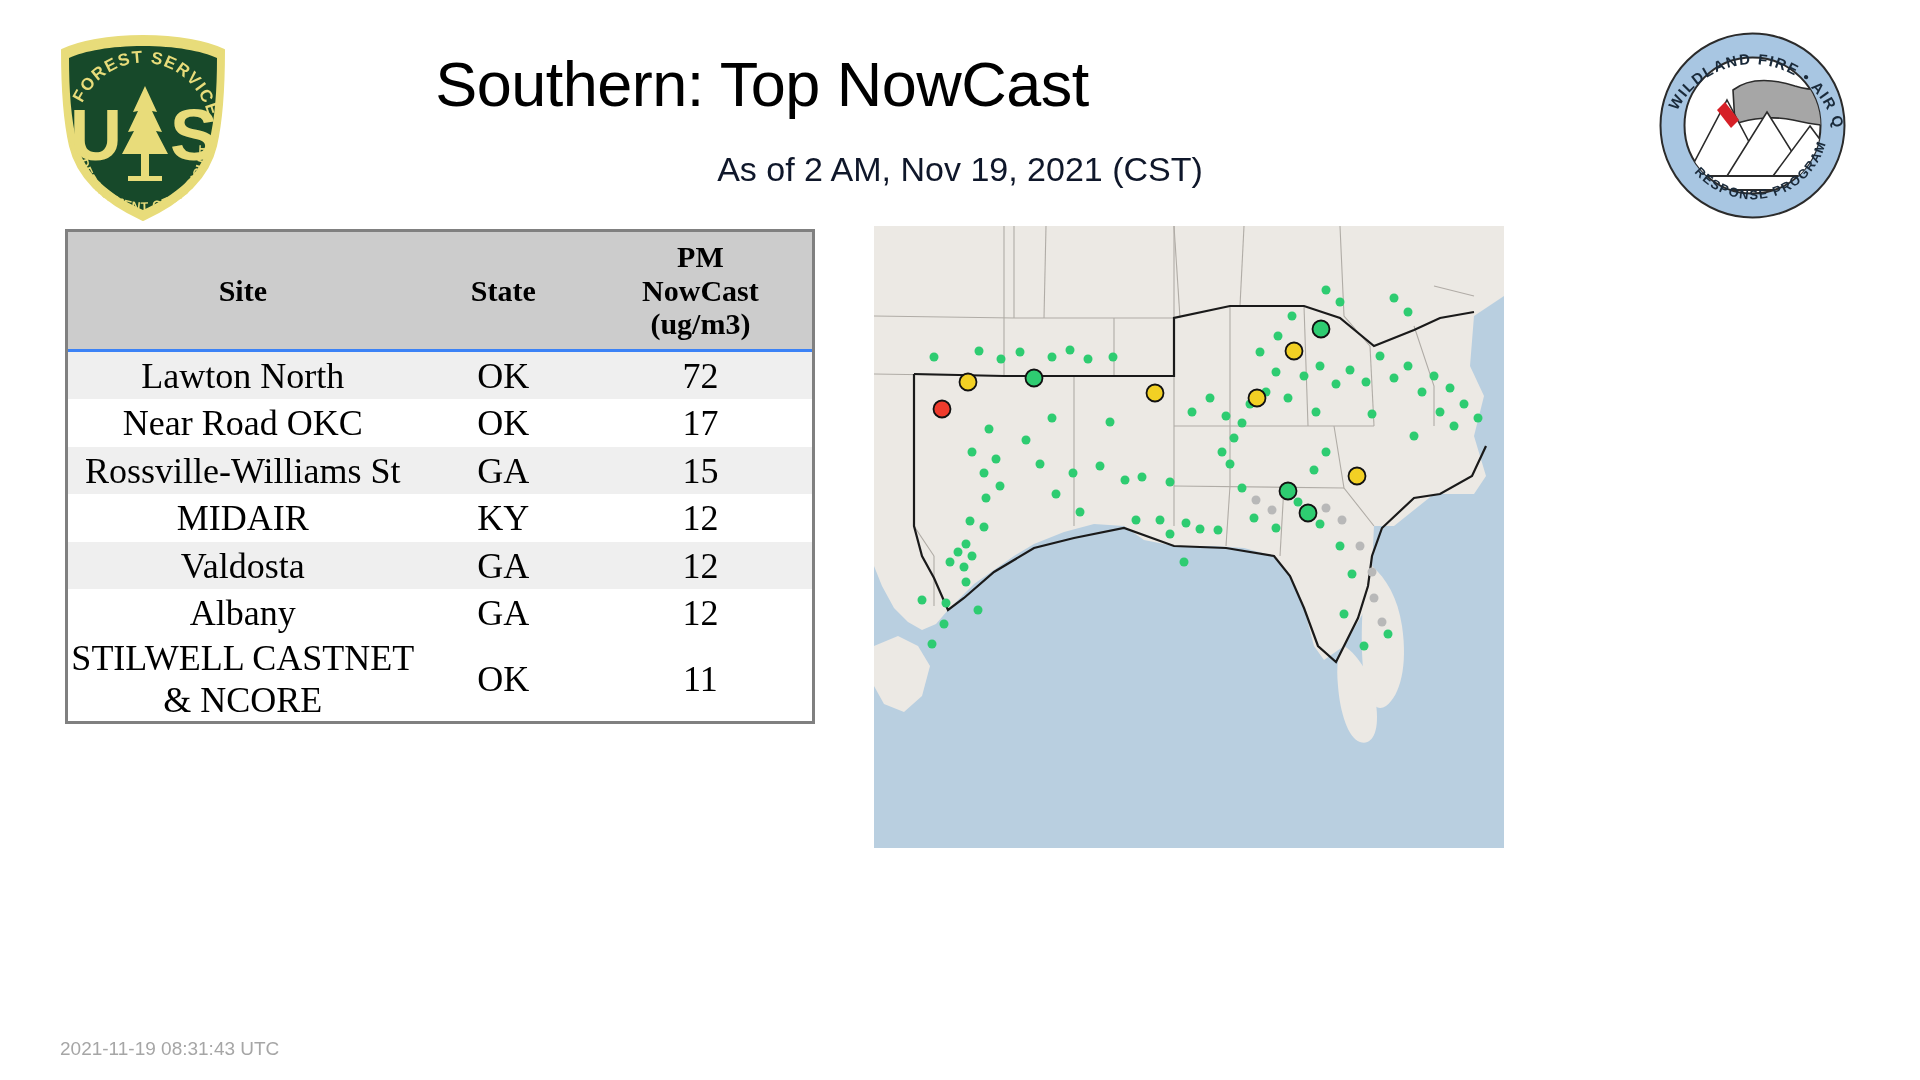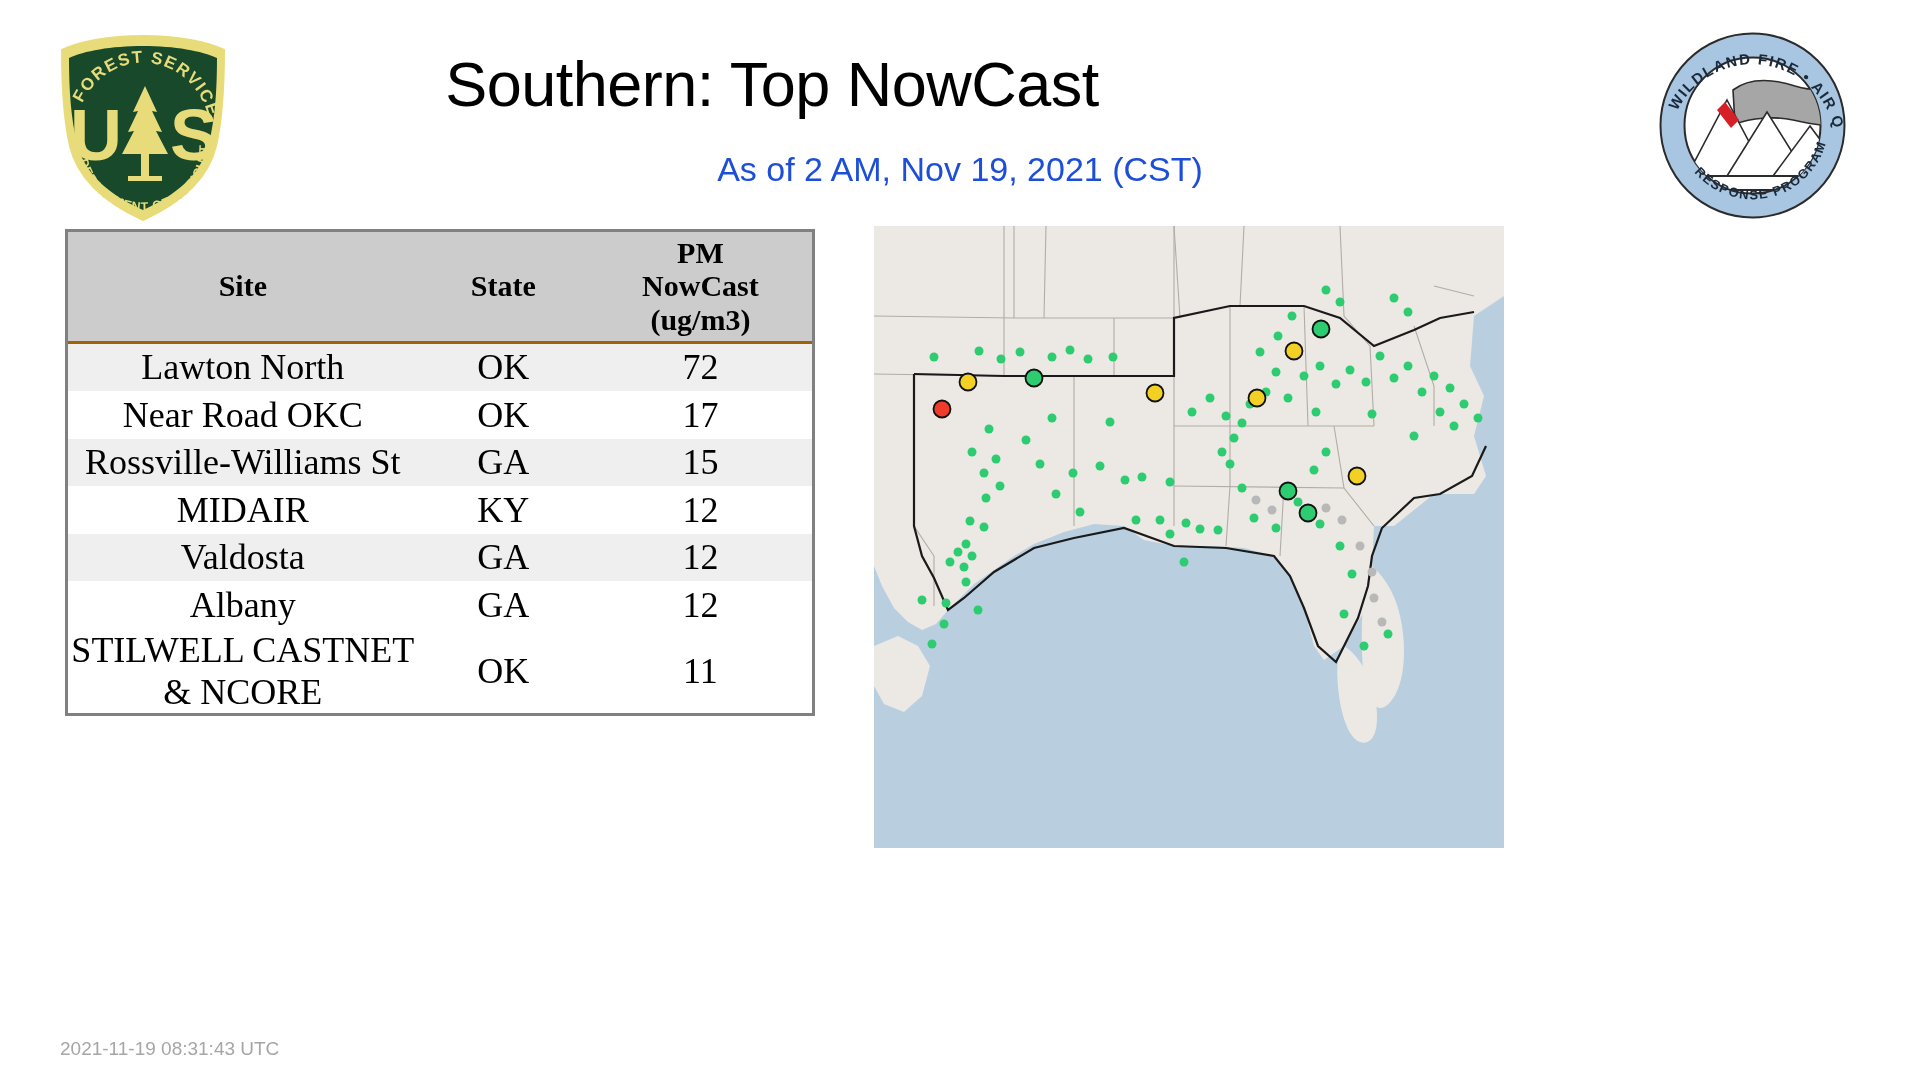--- a/index.html
+++ b/index.html
@@ -11,48 +11,48 @@
     overflow:hidden;
   }
 
   
   #header{position:absolute;left:0;top:0;width:1920px;height:225px;}
 
   #fs-logo{position:absolute;left:48px;top:28px;width:190px;height:196px;}
   #aq-logo{position:absolute;left:1655px;top:28px;width:195px;height:195px;}
 
   #page-title{
-    position:absolute;left:10px;top:48px;width:1524px;
+    position:absolute;left:0;top:48px;width:1524px;
     text-align:center;
     font-size:63px;font-weight:400;color:#000;
     letter-spacing:-0.5px;
     font-family:"Liberation Sans", sans-serif;
   }
   #page-subtitle{
     position:absolute;left:0;top:150px;width:1920px;
     text-align:center;
-    font-size:34px;font-weight:400;color:#1d4ed8;
+    font-size:34px;font-weight:400;color:#0f172a;
     font-family:"Liberation Sans", sans-serif;
   }
 
   
   #table-wrap{
     position:absolute;left:65px;top:229px;width:750px;
     border:3px solid #808080;
     box-sizing:border-box;
     background:#fff;
   }
   table{border-collapse:collapse;width:100%;font-family:"Liberation Serif", serif;}
   thead th{
     background:#cccccc;
     color:#000;
     font-weight:bold;
     font-size:30px;
-    padding:0 4px;
-    border-bottom:3px solid #a16207;
+    padding:8px 4px;
+    border-bottom:3px solid #3b82f6;
     text-align:center;
     line-height:1.12;
     height:110px;
     vertical-align:middle;
     box-sizing:border-box;
   }
   tbody td{
     font-size:36px;
     text-align:center;
     padding:0;

